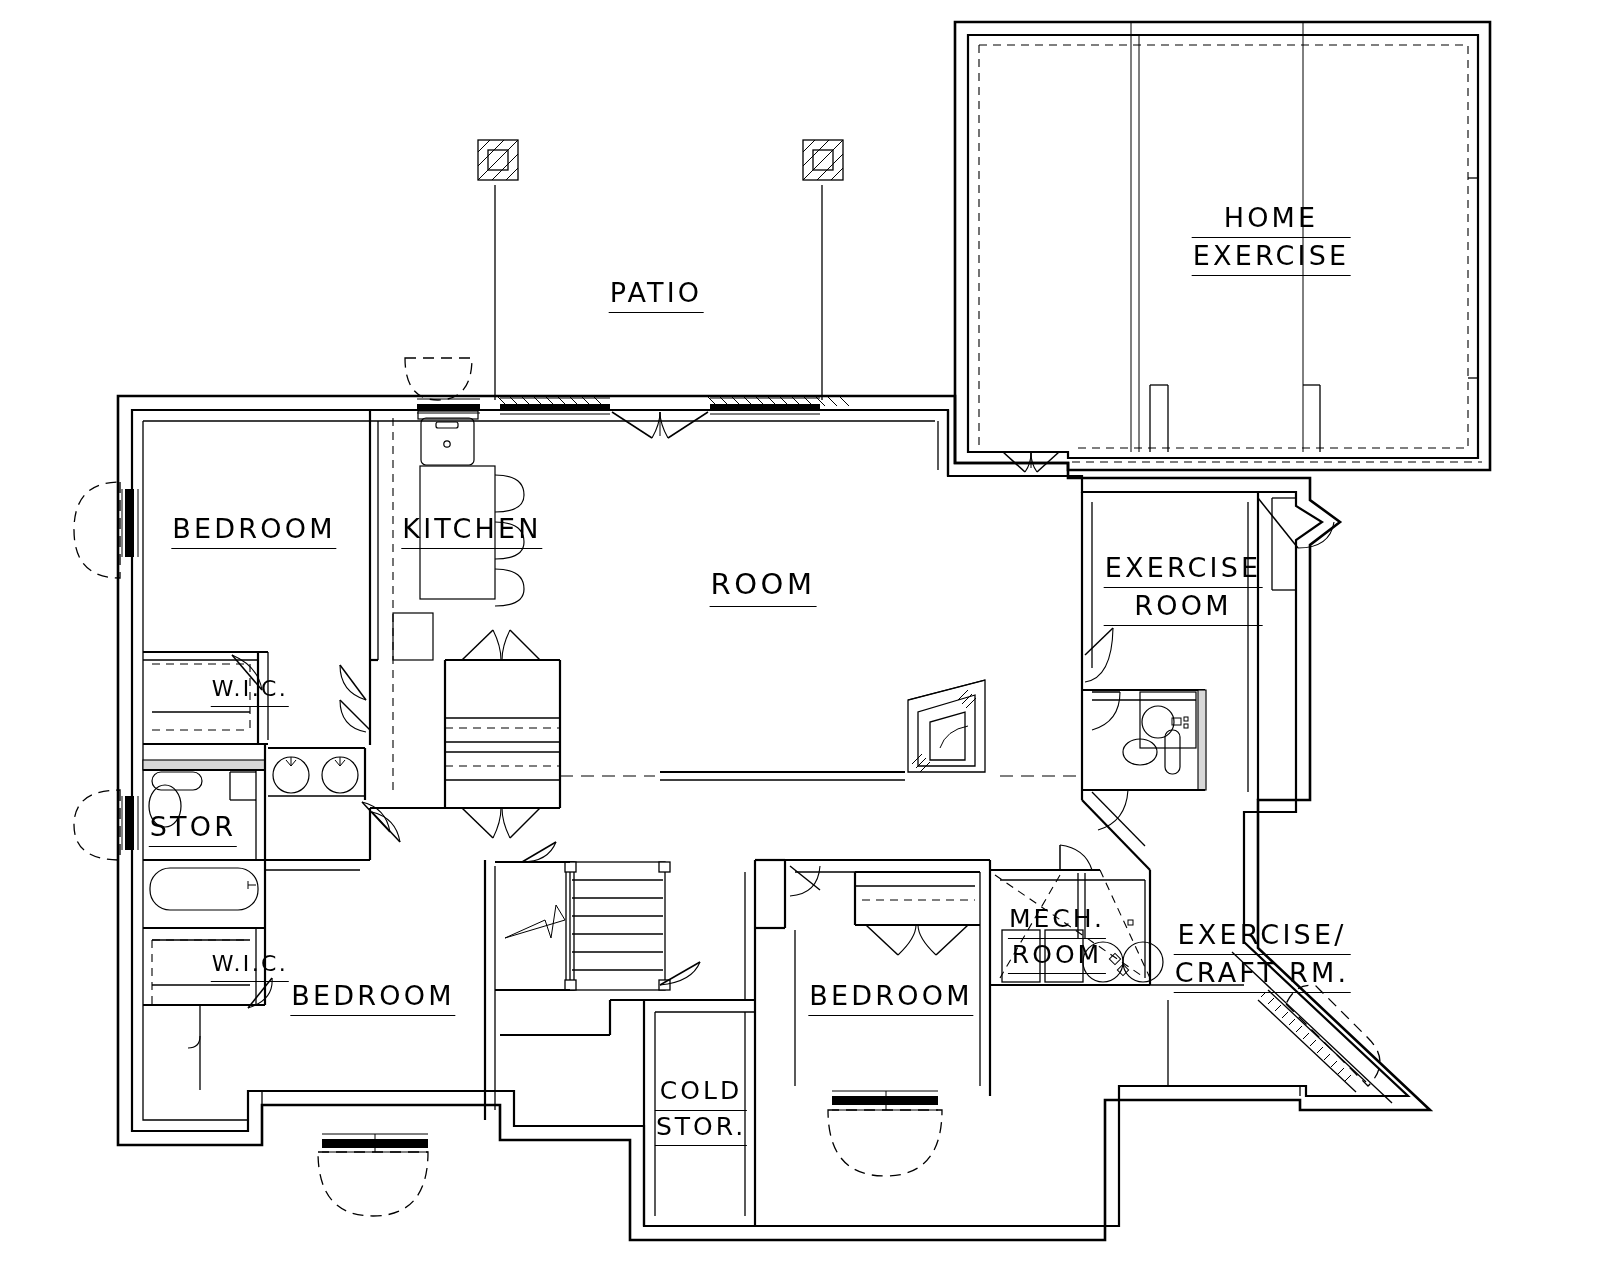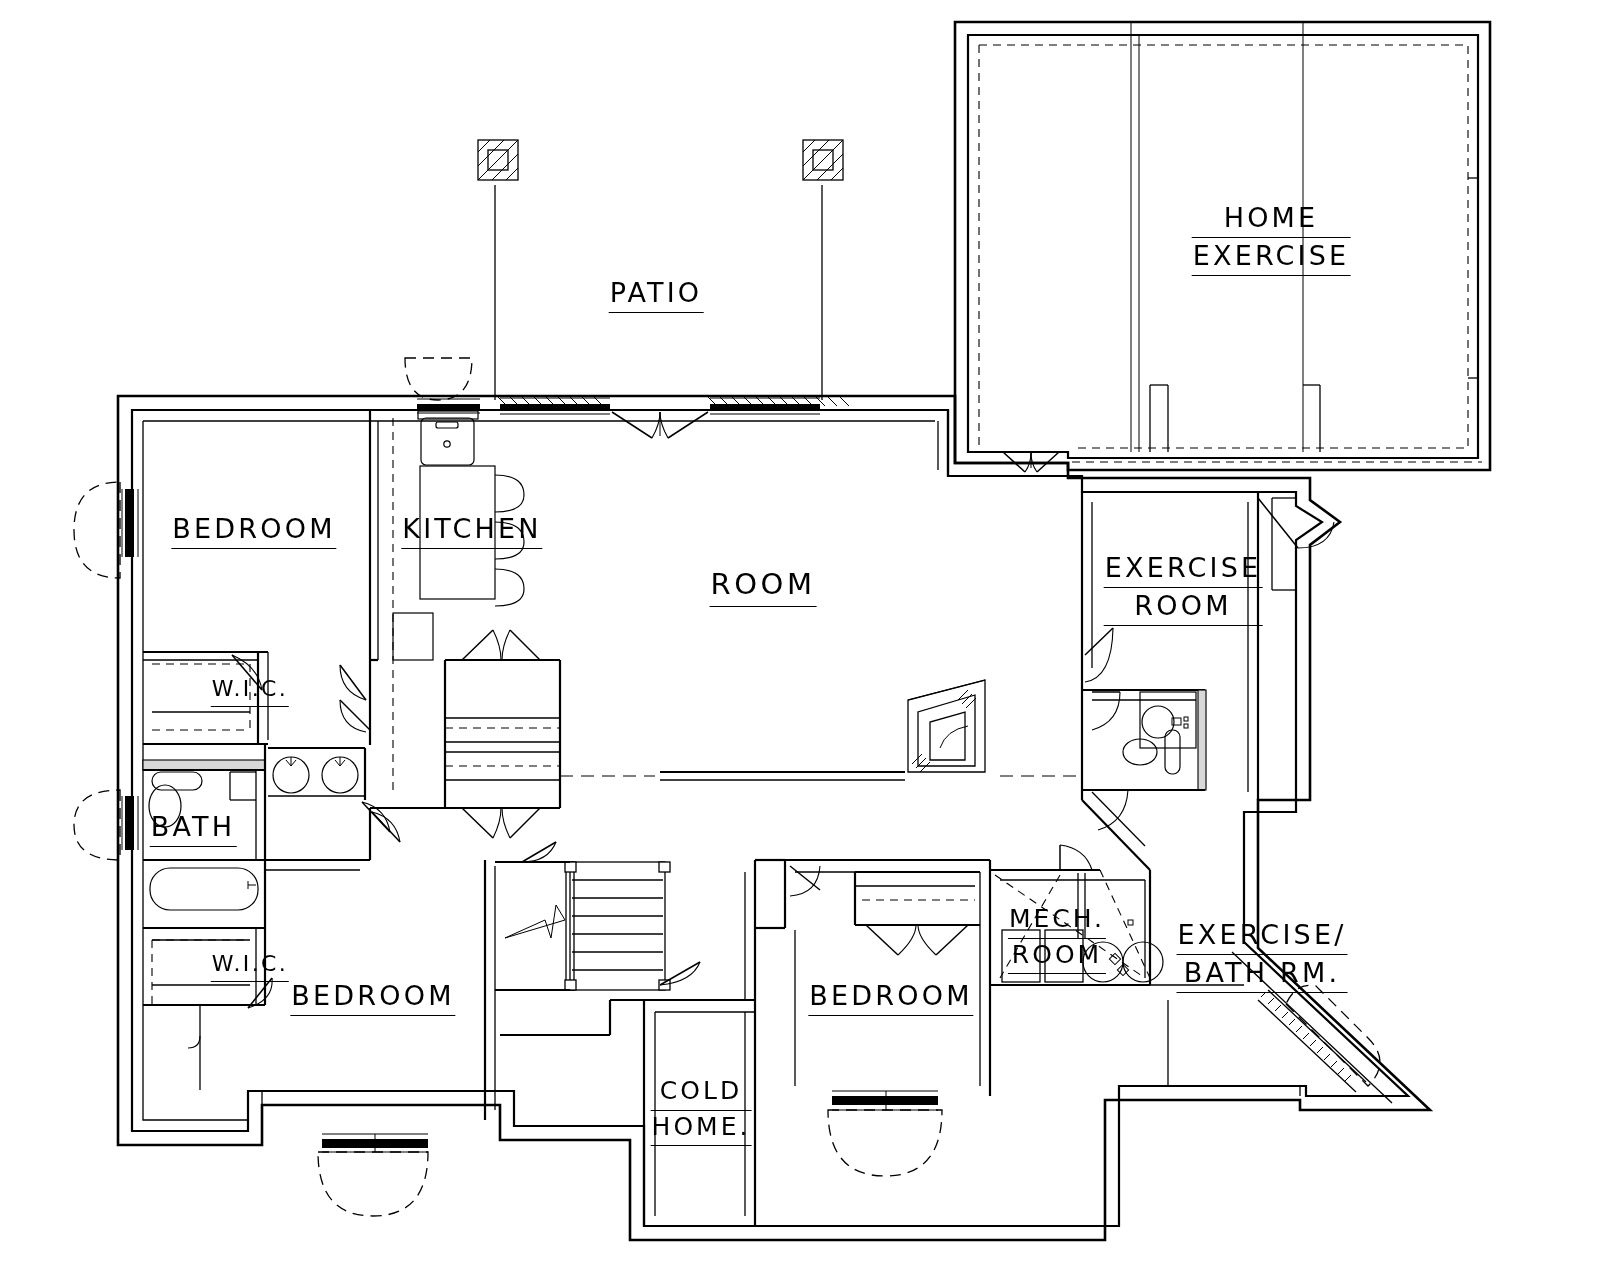--- a/index.html
+++ b/index.html
@@ -515,43 +515,43 @@
   <div class="rm-label sz-lg" style="left:1183px; top:550px;">
     <span class="ln">EXERCISE</span>
     <span class="ln">ROOM</span>
   </div>
 
   <div class="rm-label sz-sm" style="left:206px; top:675px;">
     <span class="ln">W.I.C.</span>
   </div>
 
   <div class="rm-label sz-lg" style="left:193px; top:809px;">
-    <span class="ln">BATH</span>
+    <span class="ln">STOR</span>
   </div>
 
   <div class="rm-label sz-sm" style="left:206px; top:950px;">
     <span class="ln">W.I.C.</span>
   </div>
 
   <div class="rm-label sz-lg" style="left:373px; top:978px;">
     <span class="ln">BEDROOM</span>
   </div>
 
   <div class="rm-label sz-md" style="left:1057px; top:903px;">
     <span class="ln">MECH.</span>
     <span class="ln">ROOM</span>
   </div>
 
   <div class="rm-label sz-lg" style="left:1262px; top:917px;">
     <span class="ln">EXERCISE/</span>
-    <span class="ln">BATH RM.</span>
+    <span class="ln">CRAFT RM.</span>
   </div>
 
   <div class="rm-label sz-lg" style="left:891px; top:978px;">
     <span class="ln">BEDROOM</span>
   </div>
 
   <div class="rm-label sz-md" style="left:701px; top:1075px;">
     <span class="ln">COLD</span>
-    <span class="ln">HOME.</span>
+    <span class="ln">STOR.</span>
   </div>
 
 </div>
 
 </body></html>

